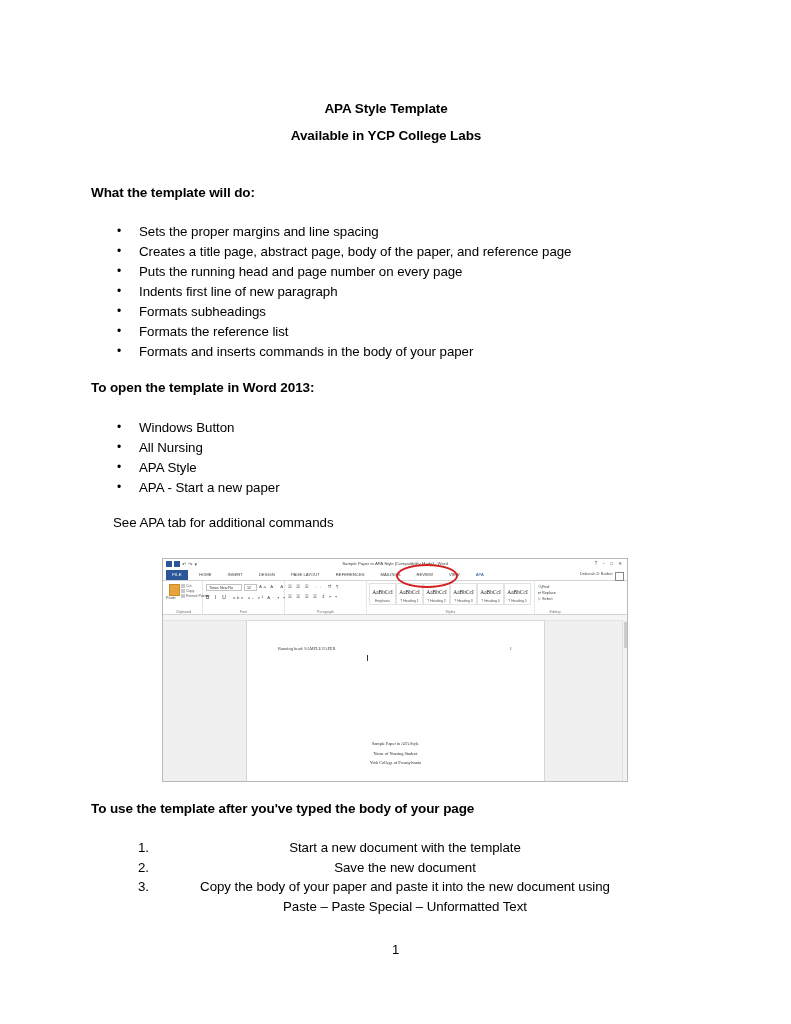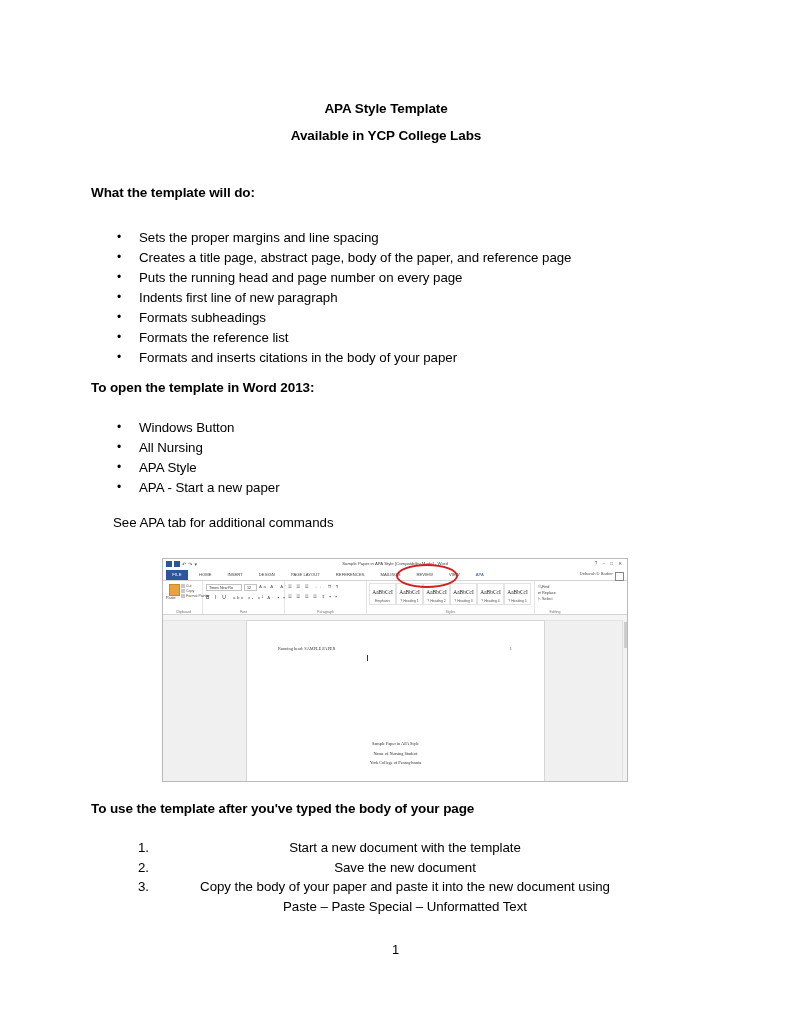--- a/index.html
+++ b/index.html
@@ -61,21 +61,21 @@
     white-space: nowrap;
     letter-spacing: -0.05px;
   }
   .bullet-list li::before {
     content: "\2022";
     position: absolute;
     left: 4px;
     top: -1px;
     font-size: 12px;
   }
-  #list-capabilities { left: 113px; top: 222px; margin-top: 6px; }
+  #list-capabilities { left: 113px; top: 222px; }
   #list-open-steps   { left: 113px; top: 418px; }
 
   .plain-note {
     position: absolute;
     left: 113px;
     top: 515px;
     font-size: 13.3px;
     white-space: nowrap;
     letter-spacing: -0.05px;
   }
@@ -468,21 +468,21 @@
 
   <div class="section-heading" id="heading-what">What the template will do:</div>
 
   <ul class="bullet-list" id="list-capabilities">
     <li>Sets the proper margins and line spacing</li>
     <li>Creates a title page, abstract page, body of the paper, and reference page</li>
     <li>Puts the running head and page number on every page</li>
     <li>Indents first line of new paragraph</li>
     <li>Formats subheadings</li>
     <li>Formats the reference list</li>
-    <li>Formats and inserts citations in the body of your paper</li>
+    <li>Formats and inserts commands in the body of your paper</li>
   </ul>
 
   <div class="section-heading" id="heading-open">To open the template in Word 2013:</div>
 
   <ul class="bullet-list" id="list-open-steps">
     <li>Windows Button</li>
     <li>All Nursing</li>
     <li>APA Style</li>
     <li>APA -  Start a new paper</li>
   </ul>

